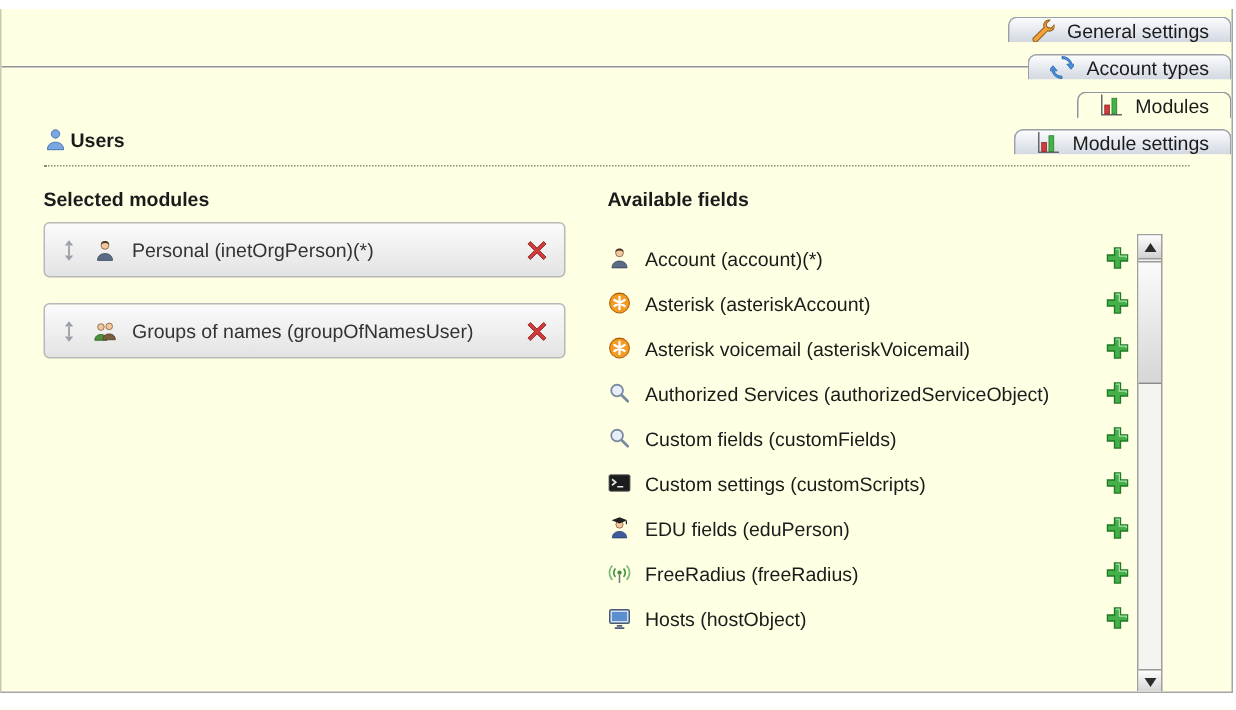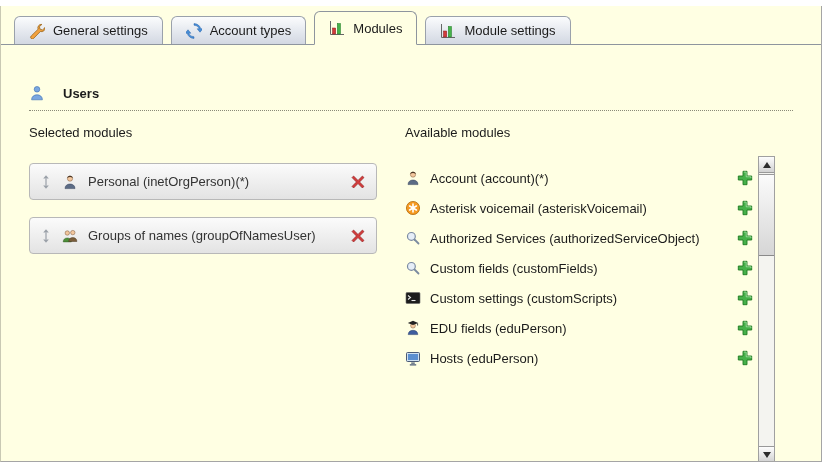--- a/index.html
+++ b/index.html
@@ -14,45 +14,46 @@
     position:absolute; left:0; top:6px; width:822px; height:456px;
     background:#ffffe3;
     border-left:1px solid #c9c9b4; border-right:1px solid #a5a5a5; border-bottom:1px solid #a5a5a5;
     overflow:hidden;
   }
   
   .tabbar {
     display:flex; align-items:flex-end; gap:8px;
     height:39px; padding:5px 0 0 13px;
     border-bottom:1px solid #8e959e;
+    flex-direction:column;
   }
   .tab {
     display:flex; align-items:center; gap:8px;
     height:28px; padding:0 14px;
     border:1px solid #9aa1ab; border-bottom:none;
     border-radius:6px 6px 0 0;
     background:linear-gradient(#fbfcfd,#e2e6ed 60%,#d3d8e2);
     cursor:pointer; white-space:nowrap;
   }
   .tab.active {
     height:34px; background:#ffffe3;
     border-color:#8e959e;
     margin-bottom:-1px; border-bottom:1px solid #ffffe3;
   }
   
   .content { padding:40px 28px 0 28px; }
   .section-header {
-    display:flex; align-items:center; gap:18px;
+    display:flex; align-items:center; gap:2px;
     font-weight:bold; padding-bottom:9px;
     border-bottom:1px dotted #8a8a78;
   }
   .columns { display:flex; margin-top:14px; height:338px; }
   .col-left { width:376px; flex:none; }
   .col-right { flex:1; position:relative; }
-  .col-head { height:16px; margin-bottom:22px; }
+  .col-head { height:16px; margin-bottom:7px;font-weight:bold; }
   
   .sel-box {
     width:348px; height:37px;
     display:flex; align-items:center; gap:10px; padding:0 10px;
     background:linear-gradient(#fbfbfb,#e3e3e3);
     border:1px solid #b8b8b8; border-radius:4px;
     margin-bottom:17px;
   }
   .sel-label { flex:1; color:#333; }
   
@@ -193,50 +194,67 @@
           <span class="sel-label">Groups of names (groupOfNamesUser)</span>
           <span class="icon16 btn">
               <svg viewBox="0 0 16 16">
                 <path d="M2 3.6 3.6 2 8 6.4 12.4 2 14 3.6 9.6 8 14 12.4 12.4 14 8 9.6 3.6 14 2 12.4 6.4 8z" fill="#d23b3b" stroke="#8a1f1f" stroke-width=".6"></path>
               </svg>
             </span>
         </div>
       </div>
 
       <div class="col-right">
-        <div class="col-head">Available modules</div>
+        <div class="col-head">Available fields</div>
 
         <div class="avail-list">
   <div class="avail-row">
     <span class="icon16 row-icon">
                 <svg viewBox="0 0 16 16">
                   <circle cx="8" cy="4.6" r="2.6" fill="#f3c79e" stroke="#7a5534" stroke-width=".5"></circle>
                   <path d="M8 1.7c-1.7 0-2.8 1-2.8 2.4 0 0 1-1.1 2.8-1.1s2.8 1.1 2.8 1.1C10.8 2.7 9.7 1.7 8 1.7z" fill="#4a3625"></path>
                   <path d="M3 14.6c0-3 2.2-4.6 5-4.6s5 1.6 5 4.6z" fill="#5b6b85" stroke="#34415a" stroke-width=".5"></path>
                 </svg>
               </span>
     <span class="avail-label row-label">Account (account)(*)</span>
     <span class="icon16 btn row-add">
                 <svg viewBox="0 0 16 16">
                   <path d="M6 1.3h4v4.7h4.7v4H10v4.7H6V10H1.3V6H6z" fill="#45b049" stroke="#1f7a23" stroke-width=".9"></path>
                   <path d="M6.8 2.1h2.4v4.7h4.7v1.2" fill="none" stroke="#a8e2aa" stroke-width=".8"></path>
                 </svg>
               </span>
   </div>
-
 
   <div class="avail-row">
     <span class="icon16 row-icon">
                 <svg viewBox="0 0 16 16">
                   <circle cx="8" cy="8" r="6.6" fill="#f59a23" stroke="#a85e00" stroke-width=".7"></circle>
                   <g stroke="#fff" stroke-width="1.6" stroke-linecap="round">
                     <path d="M8 4v8M4.6 6l6.8 4M11.4 6 4.6 10"></path>
                   </g>
                 </svg>
               </span>
+    <span class="avail-label row-label">Asterisk (asteriskAccount)</span>
+    <span class="icon16 btn row-add">
+                <svg viewBox="0 0 16 16">
+                  <path d="M6 1.3h4v4.7h4.7v4H10v4.7H6V10H1.3V6H6z" fill="#45b049" stroke="#1f7a23" stroke-width=".9"></path>
+                  <path d="M6.8 2.1h2.4v4.7h4.7v1.2" fill="none" stroke="#a8e2aa" stroke-width=".8"></path>
+                </svg>
+              </span>
+  </div>
+
+  <div class="avail-row">
+    <span class="icon16 row-icon">
+                <svg viewBox="0 0 16 16">
+                  <circle cx="8" cy="8" r="6.6" fill="#f59a23" stroke="#a85e00" stroke-width=".7"></circle>
+                  <g stroke="#fff" stroke-width="1.6" stroke-linecap="round">
+                    <path d="M8 4v8M4.6 6l6.8 4M11.4 6 4.6 10"></path>
+                  </g>
+                </svg>
+              </span>
     <span class="avail-label row-label">Asterisk voicemail (asteriskVoicemail)</span>
     <span class="icon16 btn row-add">
                 <svg viewBox="0 0 16 16">
                   <path d="M6 1.3h4v4.7h4.7v4H10v4.7H6V10H1.3V6H6z" fill="#45b049" stroke="#1f7a23" stroke-width=".9"></path>
                   <path d="M6.8 2.1h2.4v4.7h4.7v1.2" fill="none" stroke="#a8e2aa" stroke-width=".8"></path>
                 </svg>
               </span>
   </div>
 
   <div class="avail-row">
@@ -299,31 +317,48 @@
               </span>
     <span class="avail-label row-label">EDU fields (eduPerson)</span>
     <span class="icon16 btn row-add">
                 <svg viewBox="0 0 16 16">
                   <path d="M6 1.3h4v4.7h4.7v4H10v4.7H6V10H1.3V6H6z" fill="#45b049" stroke="#1f7a23" stroke-width=".9"></path>
                   <path d="M6.8 2.1h2.4v4.7h4.7v1.2" fill="none" stroke="#a8e2aa" stroke-width=".8"></path>
                 </svg>
               </span>
   </div>
 
+  <div class="avail-row">
+    <span class="icon16 row-icon">
+                <svg viewBox="0 0 16 16">
+                  <circle cx="8" cy="7.8" r="1.4" fill="#3a8f3a"></circle>
+                  <path d="M8 9.2v5.4" stroke="#777" stroke-width="1"></path>
+                  <path d="M5.3 5a4 4 0 0 0 0 5.6M10.7 5a4 4 0 0 1 0 5.6" fill="none" stroke="#3a8f3a" stroke-width="1.1"></path>
+                  <path d="M3.3 3a6.8 6.8 0 0 0 0 9.6M12.7 3a6.8 6.8 0 0 1 0 9.6" fill="none" stroke="#78bd78" stroke-width="1.1"></path>
+                </svg>
+              </span>
+    <span class="avail-label row-label">FreeRadius (freeRadius)</span>
+    <span class="icon16 btn row-add">
+                <svg viewBox="0 0 16 16">
+                  <path d="M6 1.3h4v4.7h4.7v4H10v4.7H6V10H1.3V6H6z" fill="#45b049" stroke="#1f7a23" stroke-width=".9"></path>
+                  <path d="M6.8 2.1h2.4v4.7h4.7v1.2" fill="none" stroke="#a8e2aa" stroke-width=".8"></path>
+                </svg>
+              </span>
+  </div>
 
 
   <div class="avail-row">
     <span class="icon16 row-icon">
                 <svg viewBox="0 0 16 16">
                   <rect x="1.5" y="2.5" width="13" height="9" rx="1" fill="#cfe0f0" stroke="#4a5a76" stroke-width="1"></rect>
                   <rect x="3" y="4" width="10" height="6" fill="#5b8fd0"></rect>
                   <path d="M6.2 13.2h3.6M4.8 14.8h6.4" stroke="#4a5a76" stroke-width="1.2"></path>
                 </svg>
               </span>
-    <span class="avail-label row-label">Hosts (eduPerson)</span>
+    <span class="avail-label row-label">Hosts (hostObject)</span>
     <span class="icon16 btn row-add">
                 <svg viewBox="0 0 16 16">
                   <path d="M6 1.3h4v4.7h4.7v4H10v4.7H6V10H1.3V6H6z" fill="#45b049" stroke="#1f7a23" stroke-width=".9"></path>
                   <path d="M6.8 2.1h2.4v4.7h4.7v1.2" fill="none" stroke="#a8e2aa" stroke-width=".8"></path>
                 </svg>
               </span>
   </div>
 </div>
 
         <div class="scrollbar">

